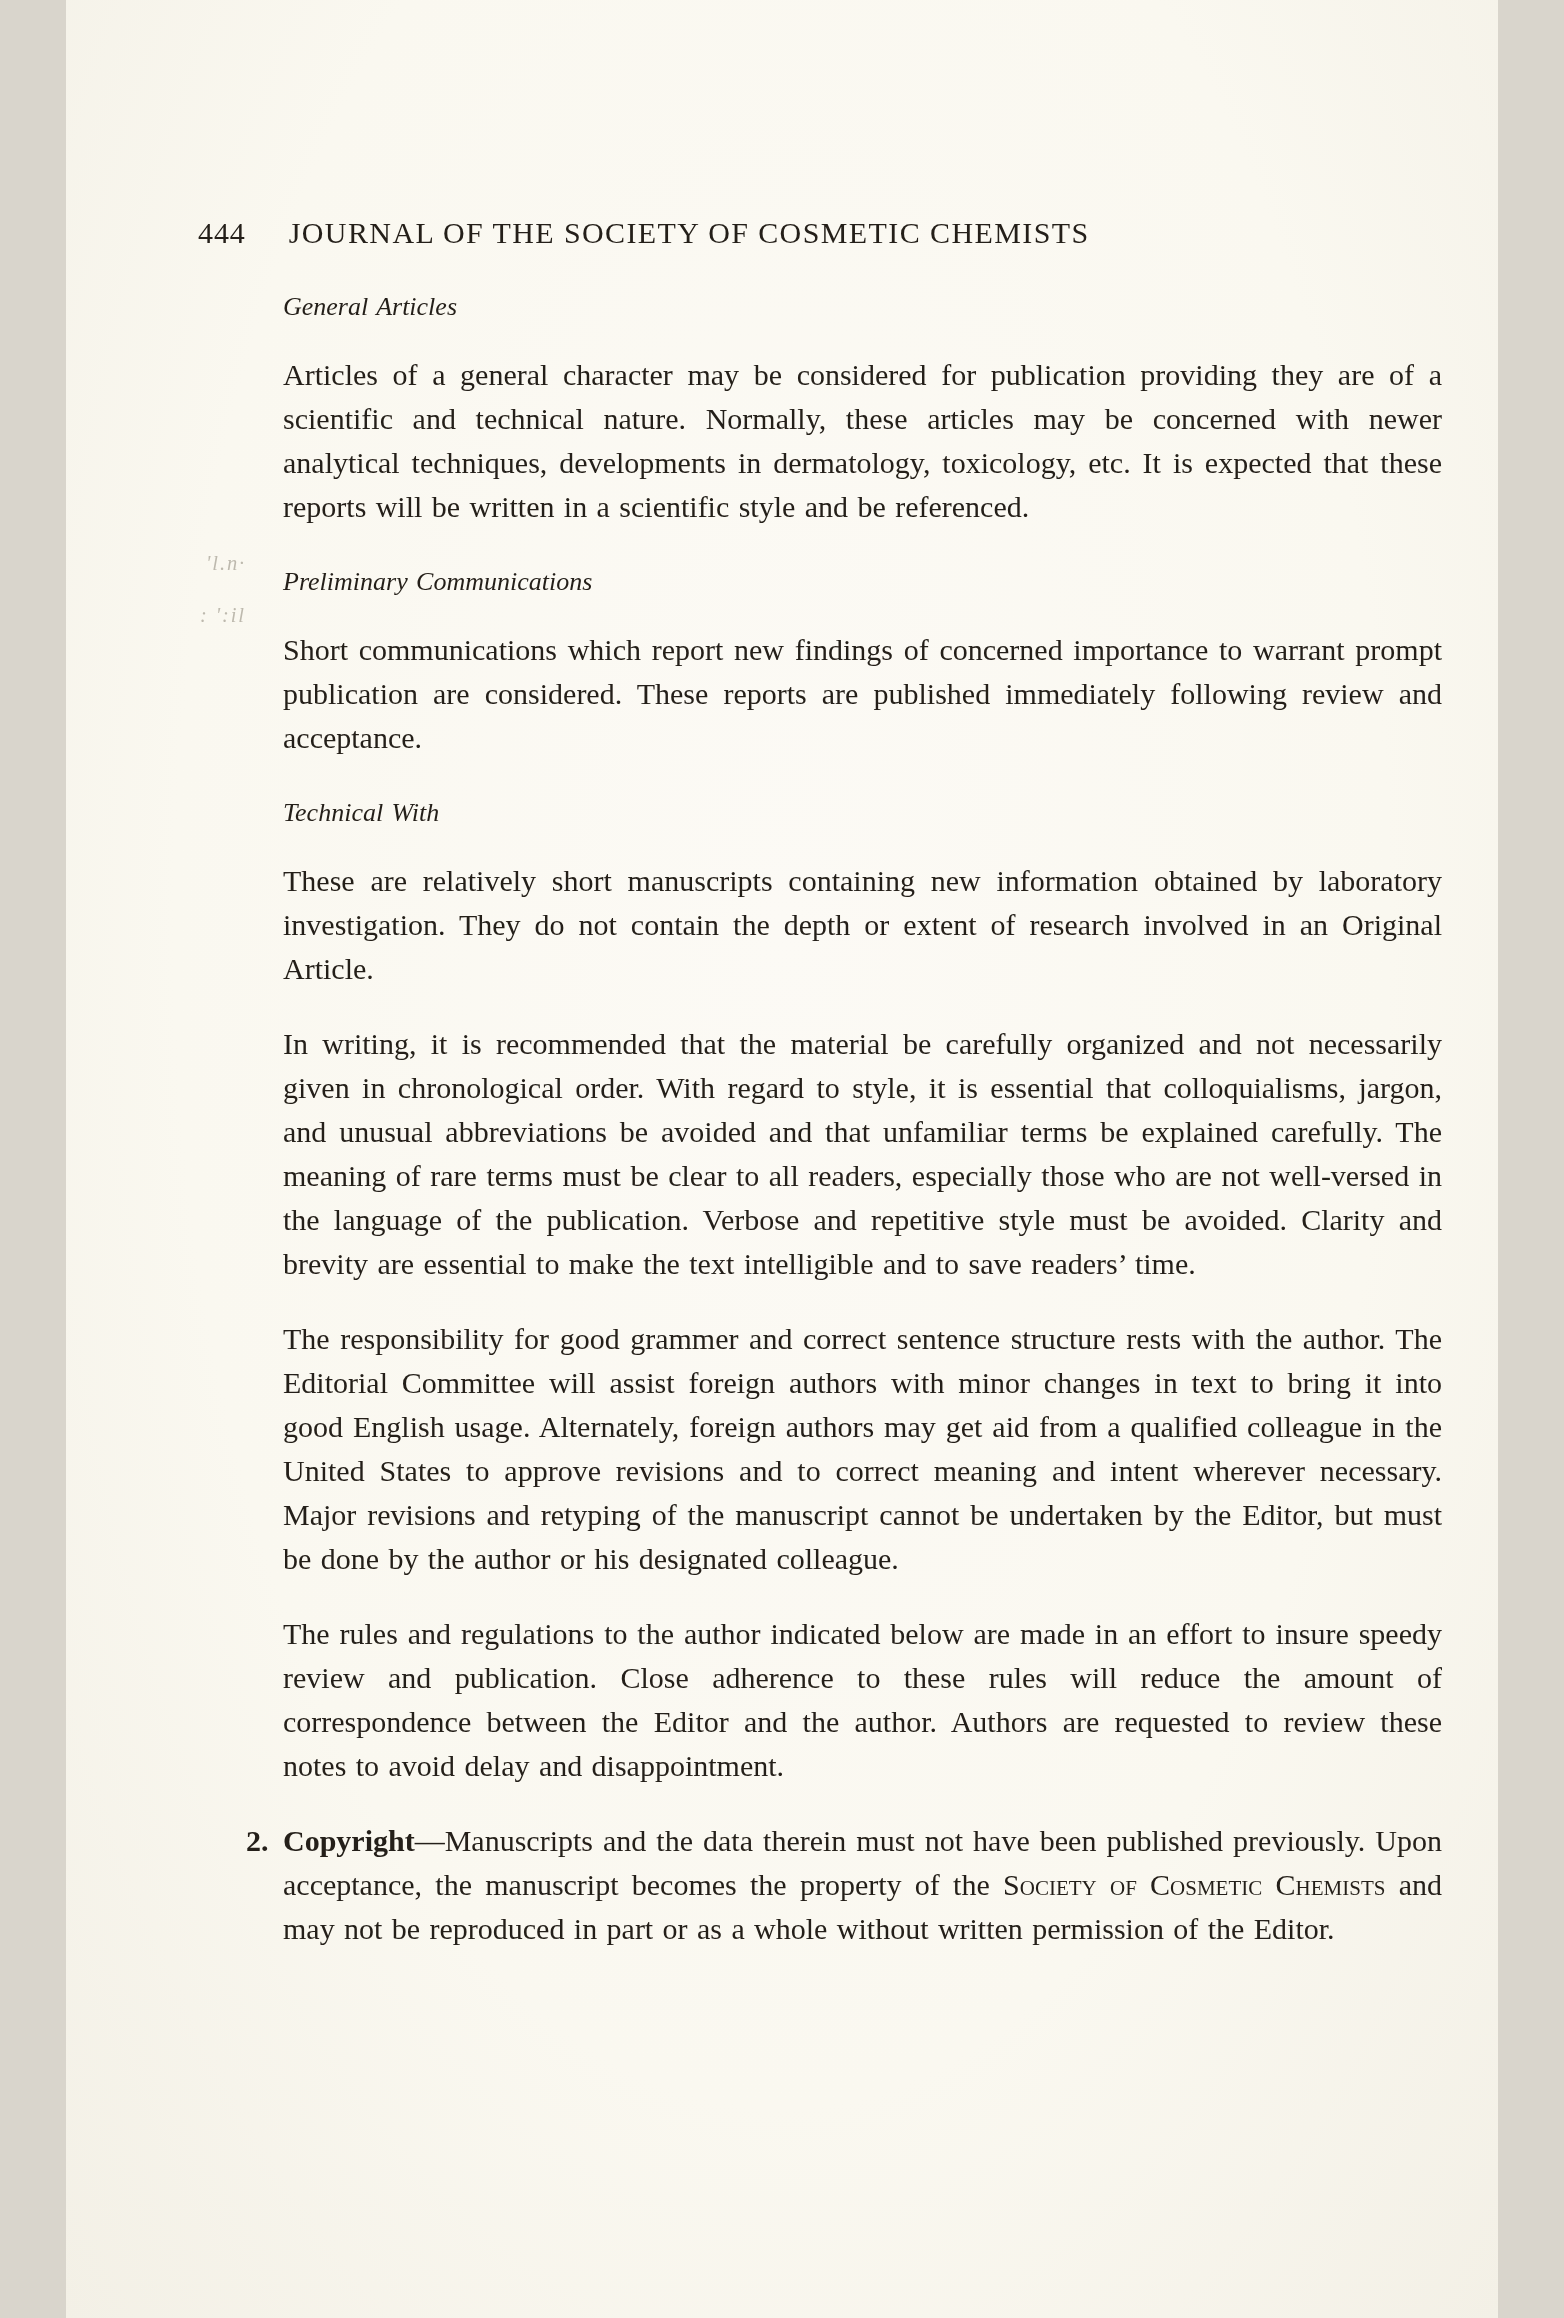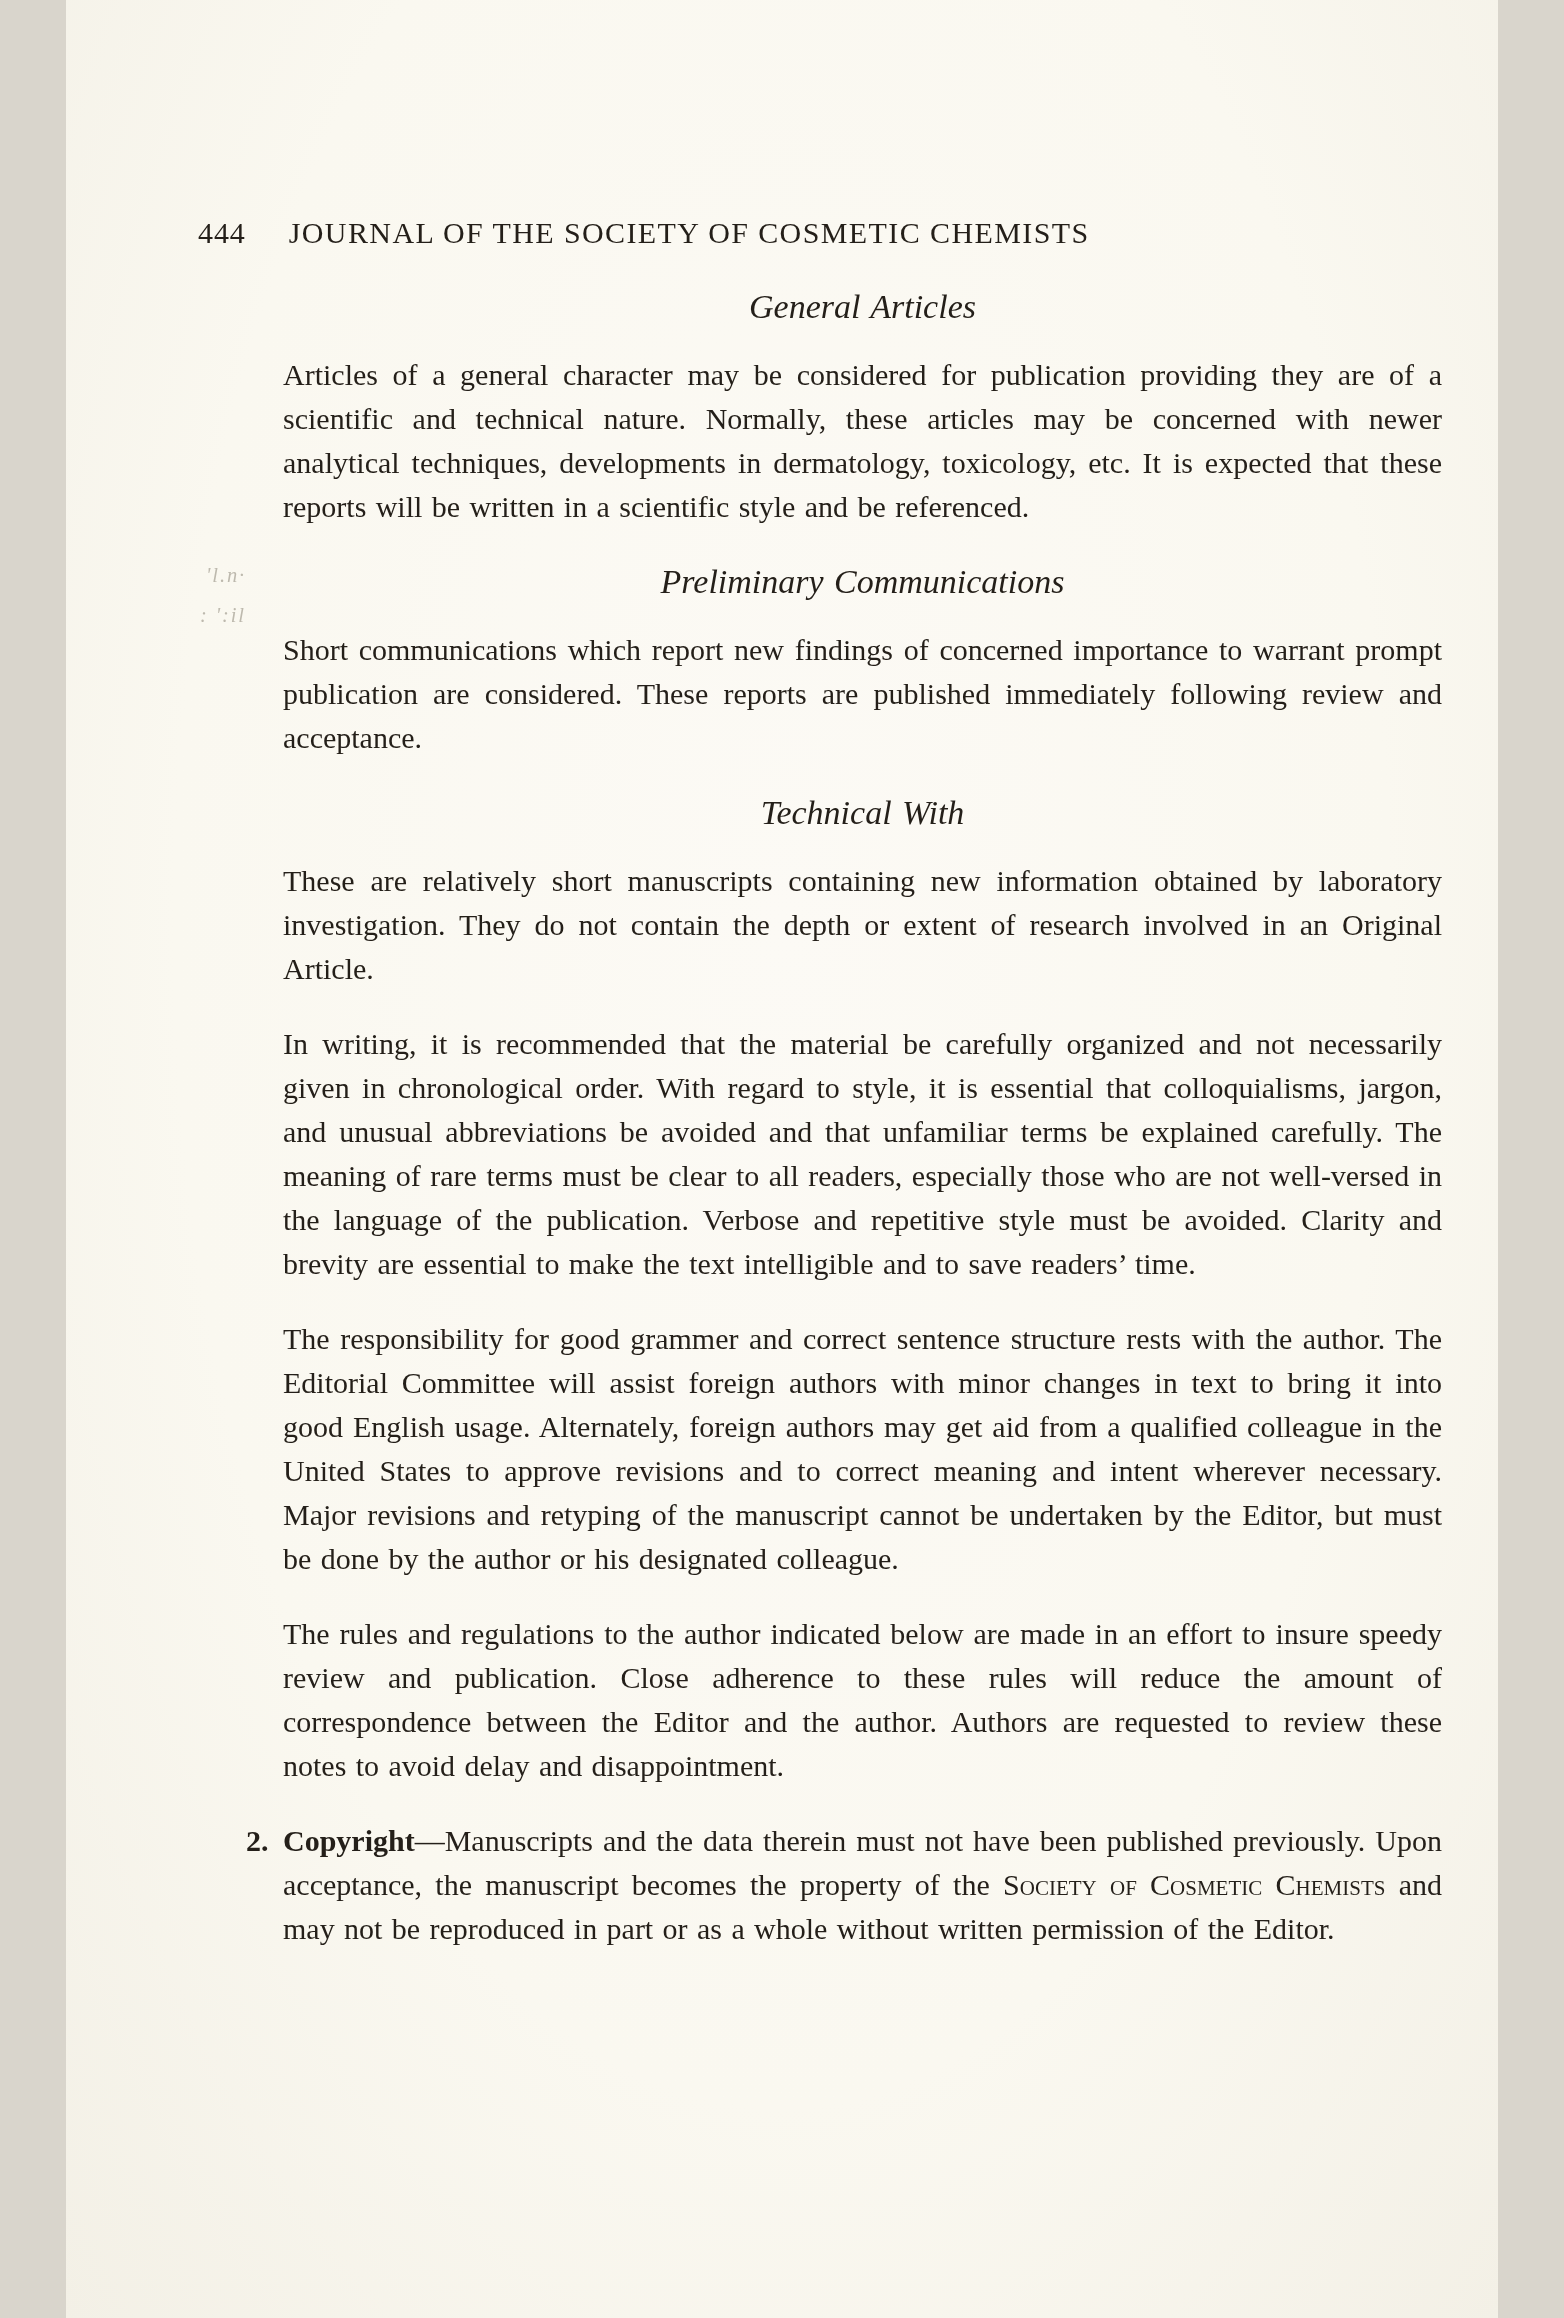--- a/index.html
+++ b/index.html
@@ -40,22 +40,22 @@
     left: 217px;
     width: 1159px;
     font-size: 30px;
     line-height: 44px;
     text-align: justify;
     word-spacing: 1.9px;
   }
   .sec-heading {
     font-style: italic;
     font-weight: normal;
-    text-align: center;
-    font-size: 34px;
+    text-align: left;
+    font-size: 26px;
     line-height: 44px;
     margin: 28px 0 24px 0;
   }
   .sec-heading:first-child {
     margin-top: 9.3px;
   }
   .para {
     margin: 0 0 31px 0;
   }
   .numbered-item {
@@ -79,21 +79,21 @@
   }
   .smudge {
     position: absolute;
     font-size: 20.5px;
     font-style: italic;
     color: #8d8779;
     opacity: 0.55;
     letter-spacing: 1.9px;
     user-select: none;
   }
-  .smudge-1 { left: 140px; top: 552px; margin-top: 12px; }
+  .smudge-1 { left: 140px; top: 552px; }
   .smudge-2 { left: 134px; top: 604px; }
 </style>
 </head>
 <body>
 
 <div class="page">
 
   <div class="running-head">
     <span class="page-num">444</span>
     <span class="journal-title">JOURNAL OF THE SOCIETY OF COSMETIC CHEMISTS</span>

